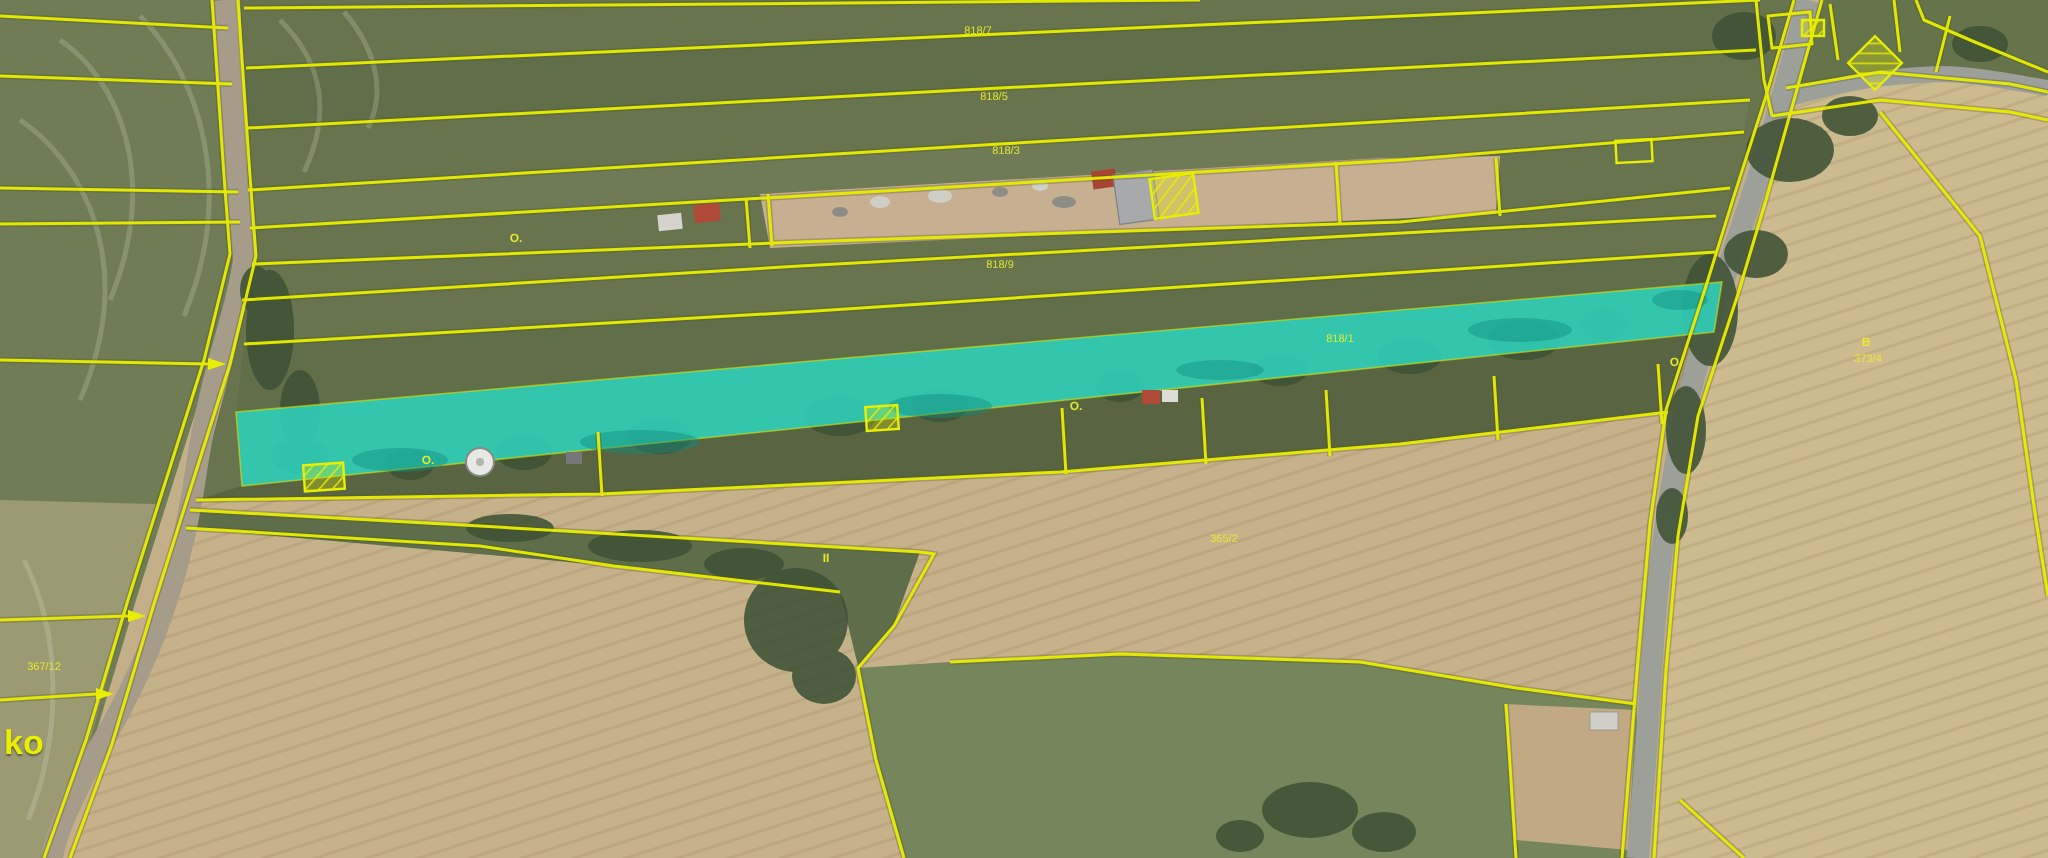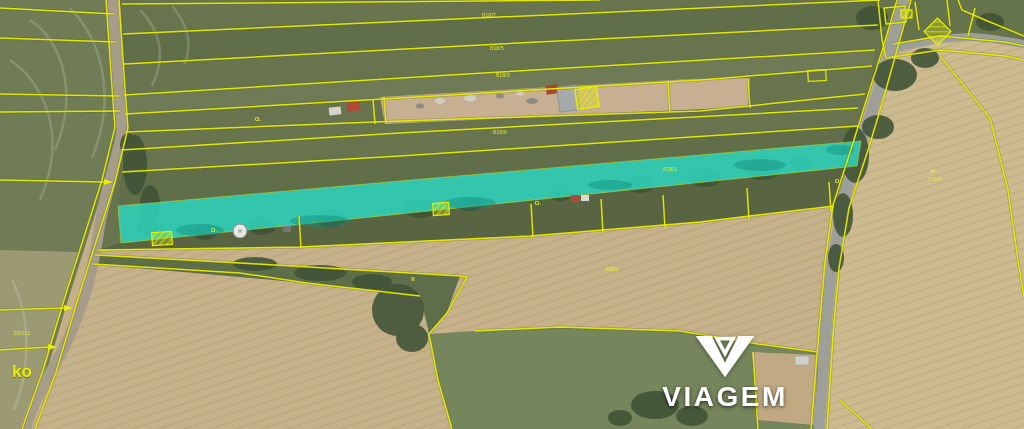--- a/index.html
+++ b/index.html
@@ -29,21 +29,21 @@
     filter:drop-shadow(0 1px 2px rgba(0,0,0,.35));
     pointer-events:none;
   }
   .watermark .gem{margin:0 auto;display:block;}
   .brand{
     font-size:28px;font-weight:bold;letter-spacing:2.5px;line-height:1;
     margin-top:3px;color:var(--c-logo);
     text-shadow:0 1px 3px rgba(0,0,0,.4);
   }
   .arealabel{
-    position:absolute;left:12px;top:362px;
+    position:absolute;left:2px;top:362px;
     color:var(--c-yellow);font-size:17px;font-weight:bold;
     text-shadow:0 1px 1px rgba(0,0,0,.4);
   }
 </style>
 </head>
 <body>
 
 <div class="stage">
 
 <svg width="1024" height="429" viewBox="0 0 1024 429" xmlns="http://www.w3.org/2000/svg">
@@ -251,23 +251,16 @@
         <text x="933" y="173" class="psym" text-anchor="middle" font-size="6">B</text>
         <rect x="576" y="88" width="22" height="20" class="hatched" transform="rotate(-8 587 98)"></rect>
         <rect x="152" y="232" width="20" height="13" class="hatched" transform="rotate(-4 162 238.5)"></rect>
         <rect x="433" y="203" width="16" height="12" class="hatched" transform="rotate(-4 441 209)"></rect>
         <rect x="928" y="22" width="19" height="19" class="hatched" transform="rotate(45 937.5 31.5)"></rect>
         <rect x="901" y="10" width="11" height="8" class="hatched" transform="rotate(0 906.5 14)"></rect>
         <rect x="808" y="70" width="18" height="11" class="outlinebox" transform="rotate(-3 817 75.5)"></rect>
       </g>
 </svg>
 
-<div class="watermark">
-  <svg class="gem" width="68" height="48" viewBox="0 0 100 72">
-    <path d="M6,6 L30,6 L50,46 L70,6 L94,6 L50,68 Z" fill="#ffffff"></path>
-    <path d="M38,10 L62,10 L50,32 Z" fill="none" stroke="#ffffff" stroke-width="5.5"></path>
-  </svg>
-  <div class="brand">VIAGEM</div>
+
+<div class="arealabel">ko</div>
+
 </div>
 
-<div class="arealabel">ko</div>
-
-</div>
-
 </body></html>

